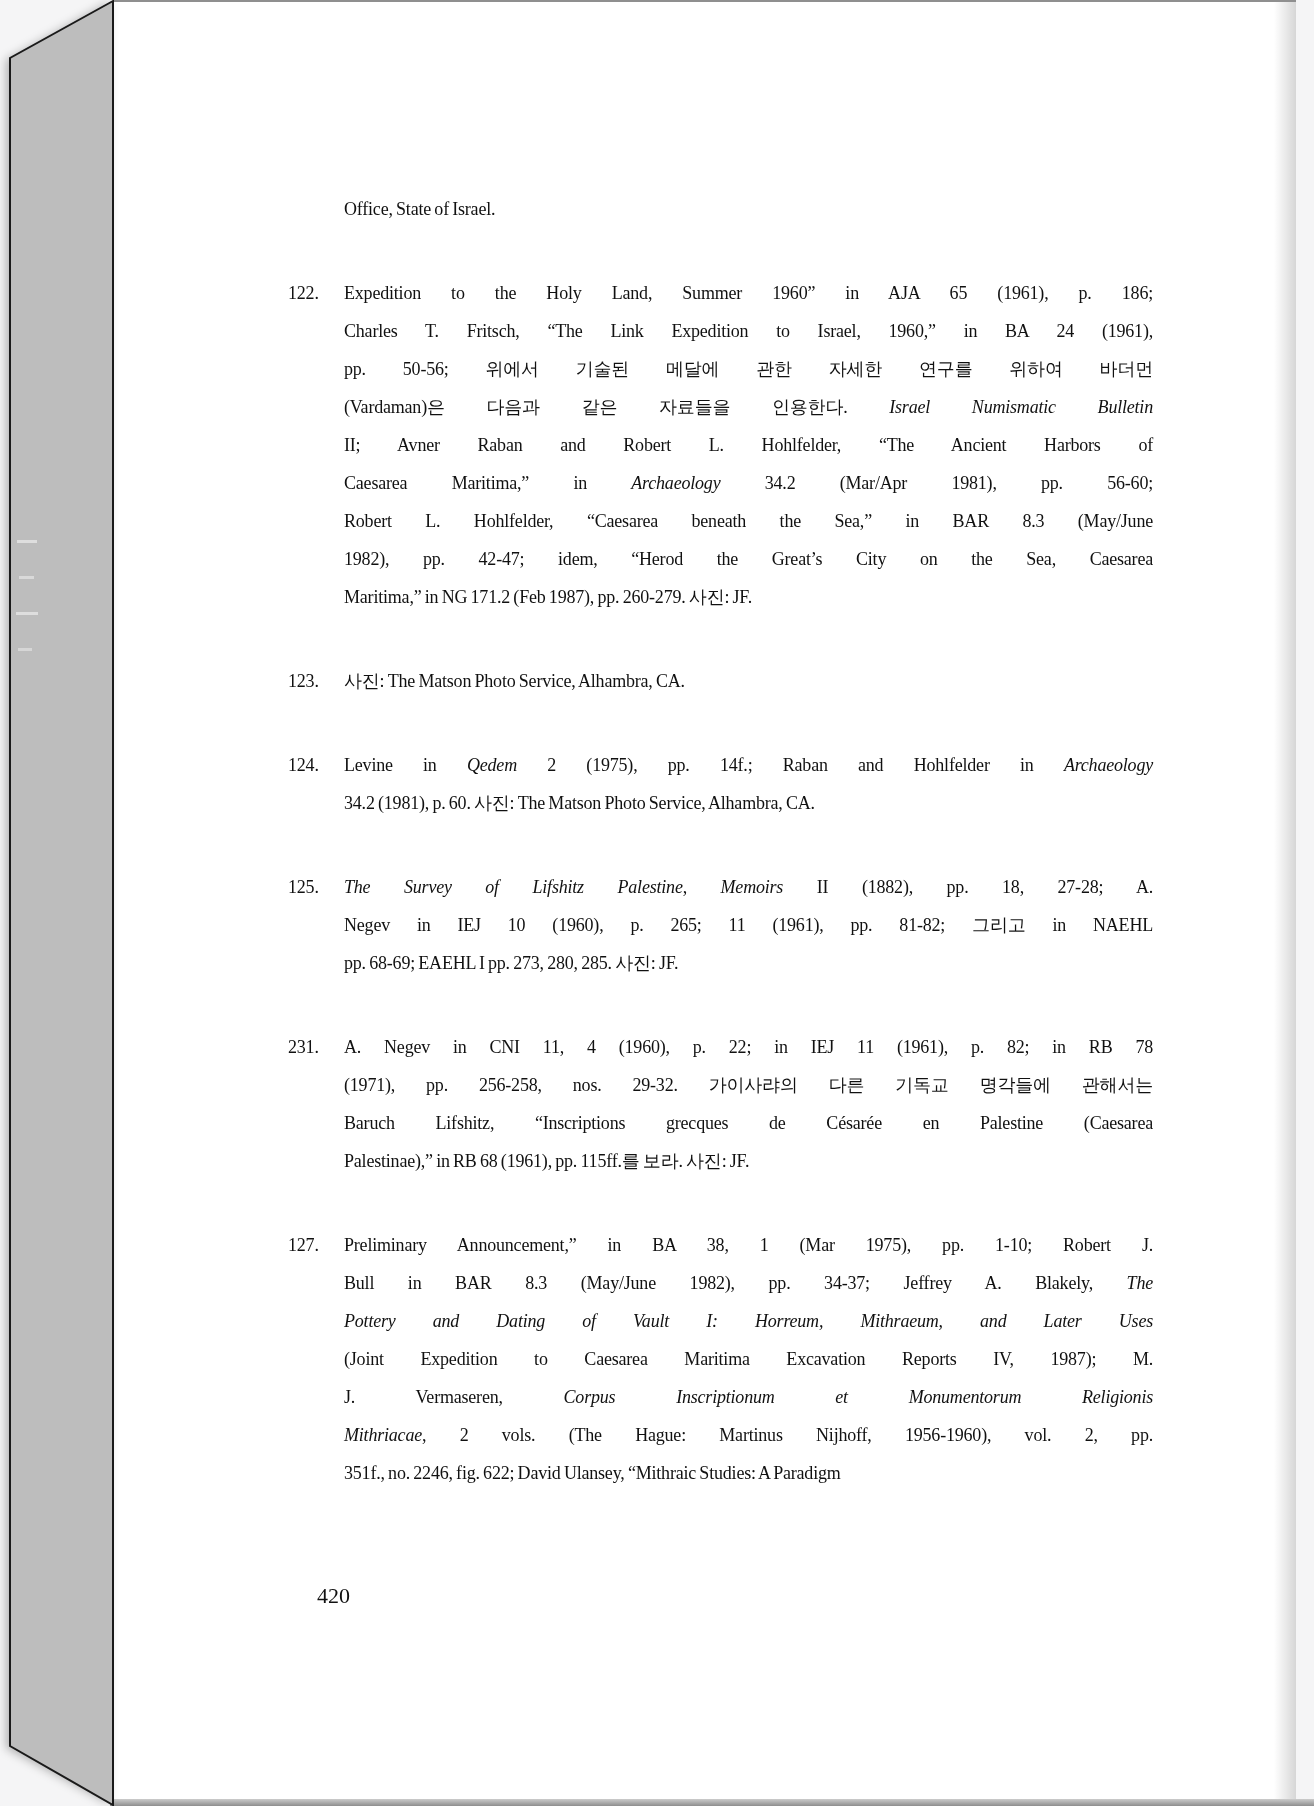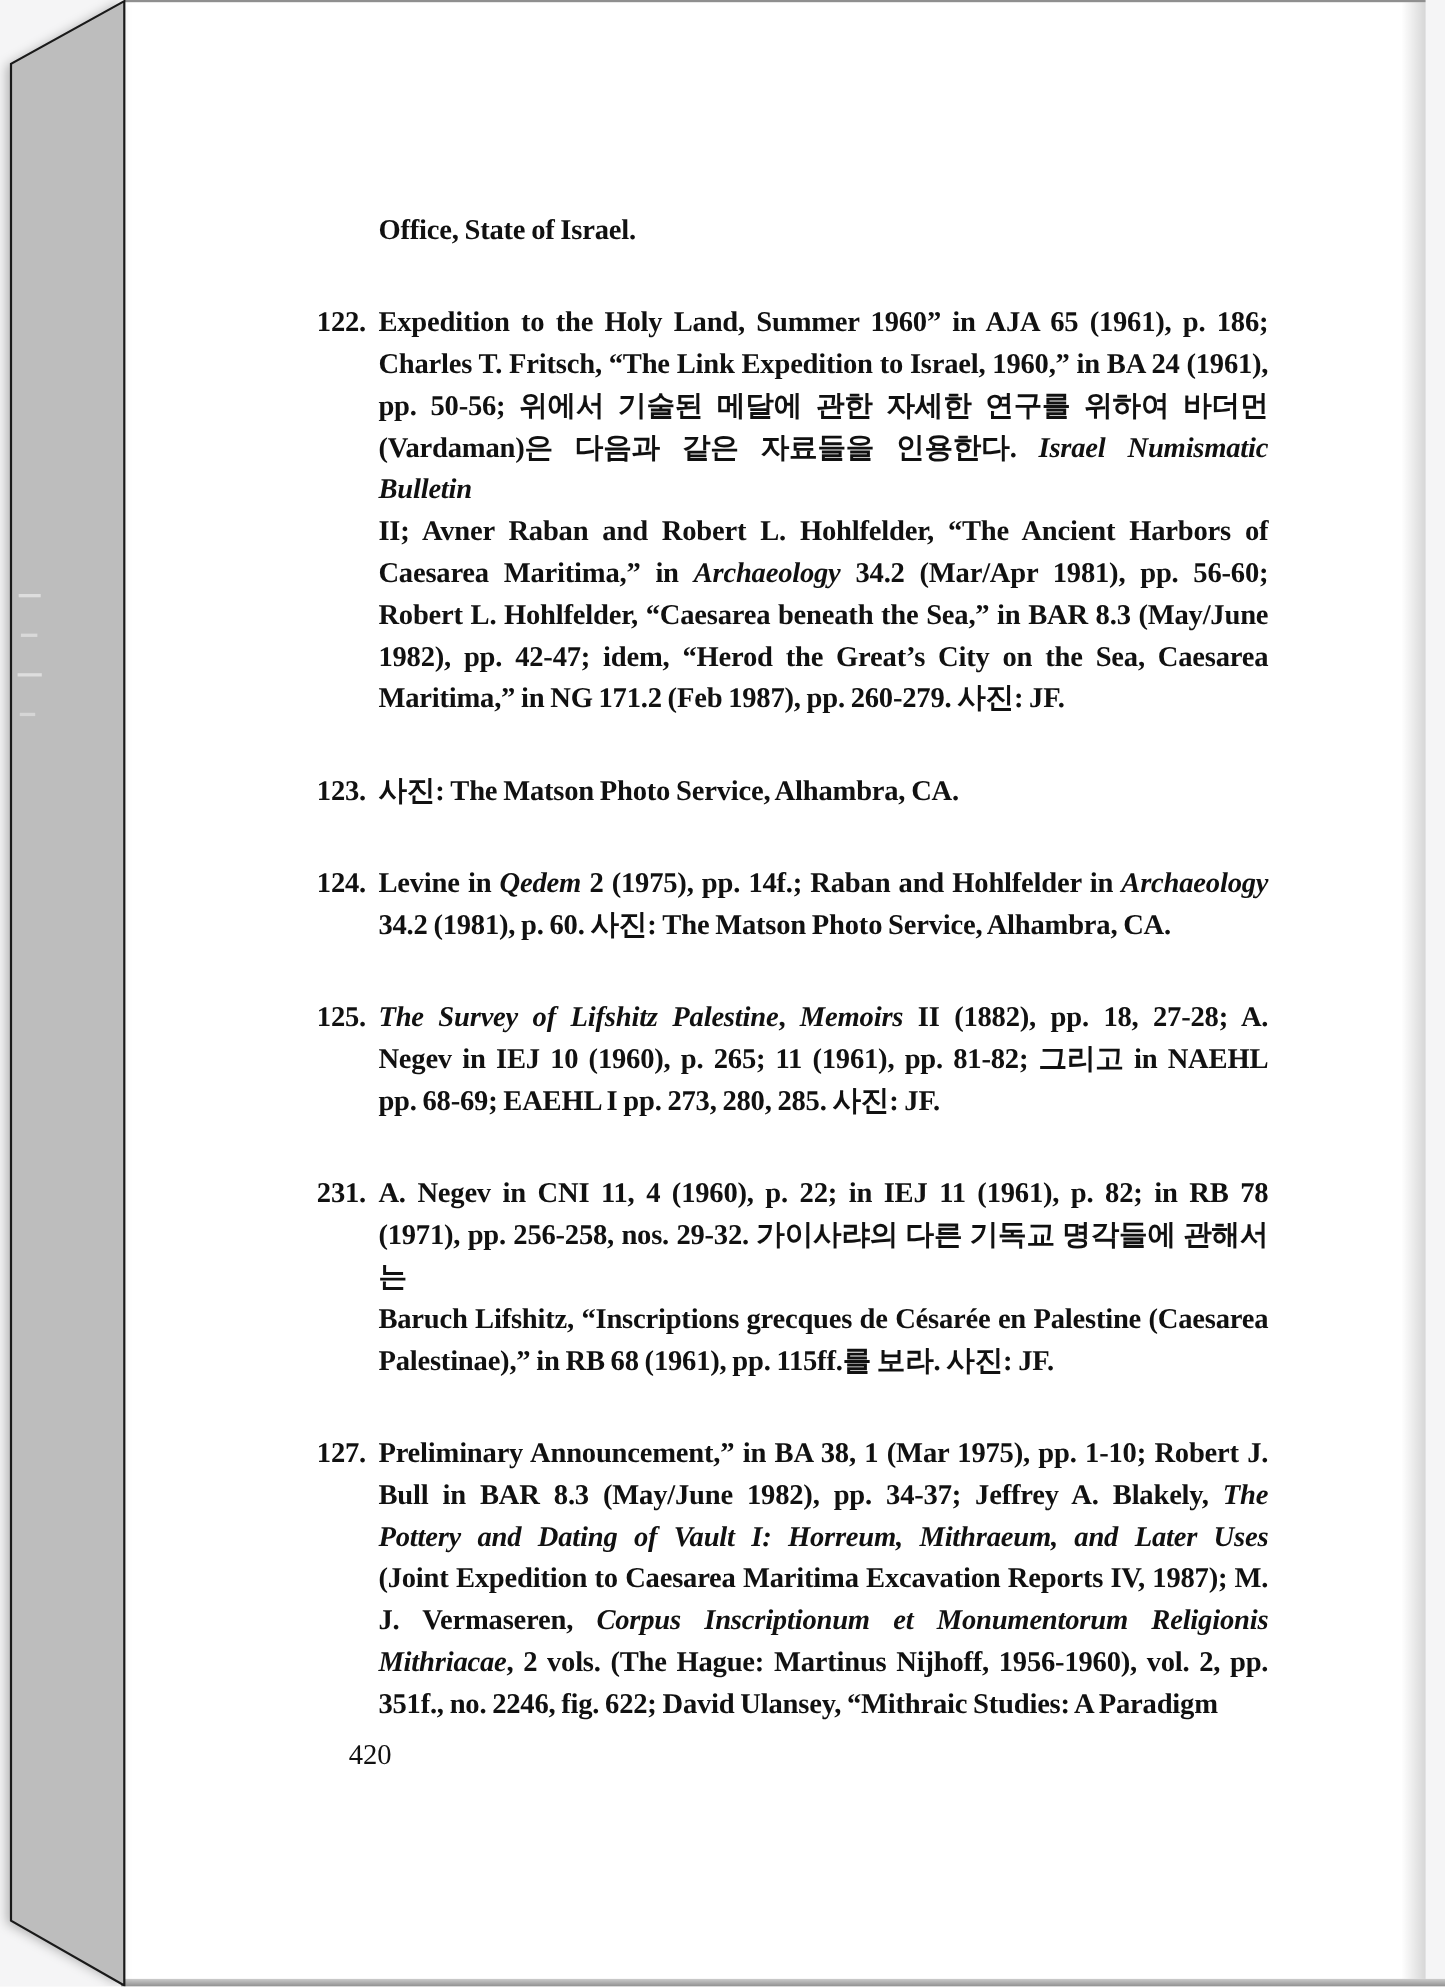--- a/index.html
+++ b/index.html
@@ -27,35 +27,34 @@
   }
   .bottom-strip {
     position: absolute; left: 110px; top: 1799px;
     width: 1204px; height: 7px;
     background: linear-gradient(to bottom, #cccccc, #8e8e8e);
     z-index: 2;
   }
   .content {
     position: absolute; left: 288px; top: 190px;
     width: 865px;
-    font-size: 26px; line-height: 38px;
+    font-size: 18px; line-height: 38px;
     letter-spacing: -0.2px; word-spacing: -1px;
     z-index: 4;
-    font-weight: bold;
   }
   .intro-line { margin-left: 56px; }
   .note { display: flex; margin-top: 46px; }
   .note-num { flex: 0 0 56px; width: 56px; }
   .note-body { width: 809px; }
   .line { text-align: justify; text-align-last: justify; }
   .line.last { text-align-last: left; }
   .it { font-style: italic; }
   .page-num {
     position: absolute; left: 317px; top: 1577px;
-    font-size: 26px; line-height: 38px;
+    font-size: 22px; line-height: 38px;
     z-index: 4;
   }
 </style>
 </head>
 <body>
 
 <div class="page"></div>
 
 <div class="bottom-strip"></div>
 

